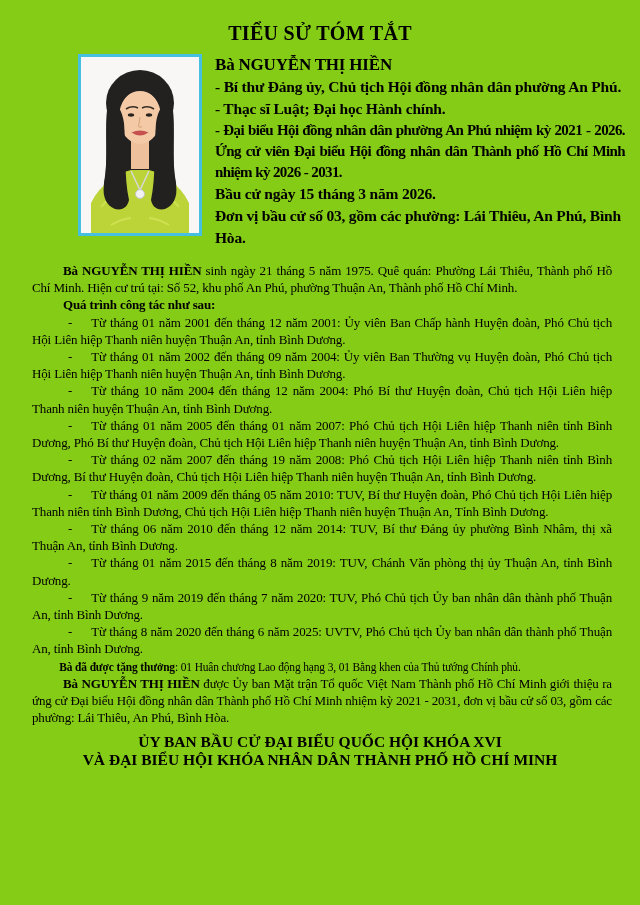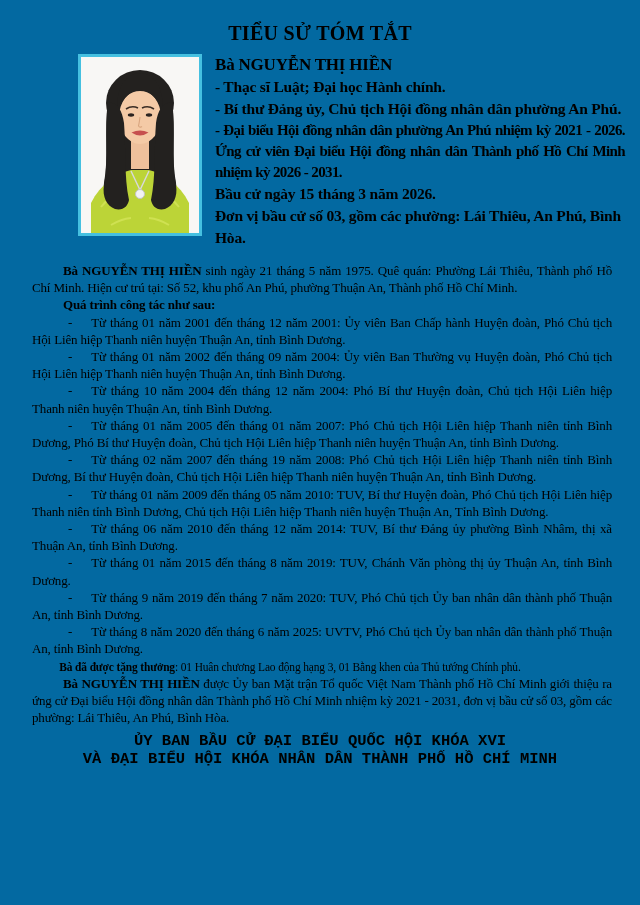--- a/index.html
+++ b/index.html
@@ -1,18 +1,18 @@
 <!DOCTYPE html>
 <html lang="vi"><head>
 <meta charset="utf-8">
 <style>
   html,body { margin:0; padding:0; background:#ffffff; }
   .page {
     width:640px; height:905px; position:relative; overflow:hidden;
-    background:#0369a1; color:#000;
+    background:#84cc16; color:#000;
     font-family:"Liberation Serif","DejaVu Serif",serif;
   }
   .doc-title {
     margin:22px 0 0 0; text-align:center;
     font-size:20px; font-weight:700; letter-spacing:0.3px;
   }
   .top-section { display:flex; align-items:flex-start; padding:9px 15px 0 78px; gap:13px; }
   .photo-frame {
     flex:0 0 auto; width:124px; height:182px; box-sizing:border-box;
     border:3px solid #45c0e0; background:#f8f7f5; overflow:hidden;
@@ -23,21 +23,21 @@
   .head-line { margin:0; }
   .head-line.condensed { font-size:15px; letter-spacing:-0.6px; line-height:21px; text-align:justify; }
   .body-section {
     margin-top:13px; padding:0 28px 0 32px;
     font-size:13px; line-height:17.2px; letter-spacing:-0.15px; text-align:justify;
   }
   .para { margin:0; text-indent:31px; }
   .career-item { margin:0; text-indent:36px; }
   .tab { display:inline-block; width:19px; }
   .awards-line { white-space:nowrap; width:660px; transform:scaleX(0.88); transform-origin:0 50%; }
-  .footer-section { margin-top:7px; text-align:center; font-weight:700; font-size:15.5px; line-height:17.5px;font-family:Liberation Mono, monospace; }
+  .footer-section { margin-top:7px; text-align:center; font-weight:700; font-size:15.5px; line-height:17.5px; }
   .footer-section p { margin:0; }
   b { font-weight:700; }
 </style>
 </head>
 <body>
 
 <div class="page">
 
   <h1 class="doc-title">TIỂU SỬ TÓM TẮT</h1>
 
@@ -70,22 +70,22 @@
 
         <path d="M27 46 C23 74 28 104 23 128 C21 140 26 149 34 152 C42 154 47 149 48 143 C43 120 45 90 43 66 C41 52 35 44 27 46 Z" fill="#23211f"></path>
         <path d="M91 46 C95 74 90 104 95 128 C97 140 92 149 84 152 C76 154 71 149 70 143 C75 120 73 90 75 66 C77 52 83 44 91 46 Z" fill="#23211f"></path>
 
         <path d="M50 114 L59 133 L68 114" stroke="#d8d8dc" stroke-width="1.4" fill="none"></path>
         <circle cx="59" cy="137" r="4.5" fill="#f2f2f4" stroke="#c4c4c8" stroke-width="1"></circle>
       </svg>
     </div>
     <div class="head-text">
       <p class="head-name">Bà NGUYỄN THỊ HIỀN</p>
+      <p class="head-line">- Bí thư Đảng ủy, Chủ tịch Hội đồng nhân dân phường An Phú.</p>
       <p class="head-line">- Thạc sĩ Luật; Đại học Hành chính.</p>
-      <p class="head-line">- Bí thư Đảng ủy, Chủ tịch Hội đồng nhân dân phường An Phú.</p>
       <p class="head-line condensed">- Đại biểu Hội đồng nhân dân phường An Phú nhiệm kỳ 2021 - 2026. Ứng cử viên Đại biểu Hội đồng nhân dân Thành phố Hồ Chí Minh nhiệm kỳ 2026 - 2031.</p>
       <p class="head-line">Bầu cử ngày 15 tháng 3 năm 2026.</p>
       <p class="head-line">Đơn vị bầu cử số 03, gồm các phường: Lái Thiêu, An Phú, Bình Hòa.</p>
     </div>
   </div>
 
   <div class="body-section">
     <p class="para"><b>Bà NGUYỄN THỊ HIỀN</b><span> sinh ngày 21 tháng 5 năm 1975. Quê quán: Phường Lái Thiêu, Thành phố Hồ Chí Minh. Hiện cư trú tại: Số 52, khu phố An Phú, phường Thuận An, Thành phố Hồ Chí Minh.</span></p>
     <p class="para"><b>Quá trình công tác như sau:</b></p>
     <div id="career-list">

